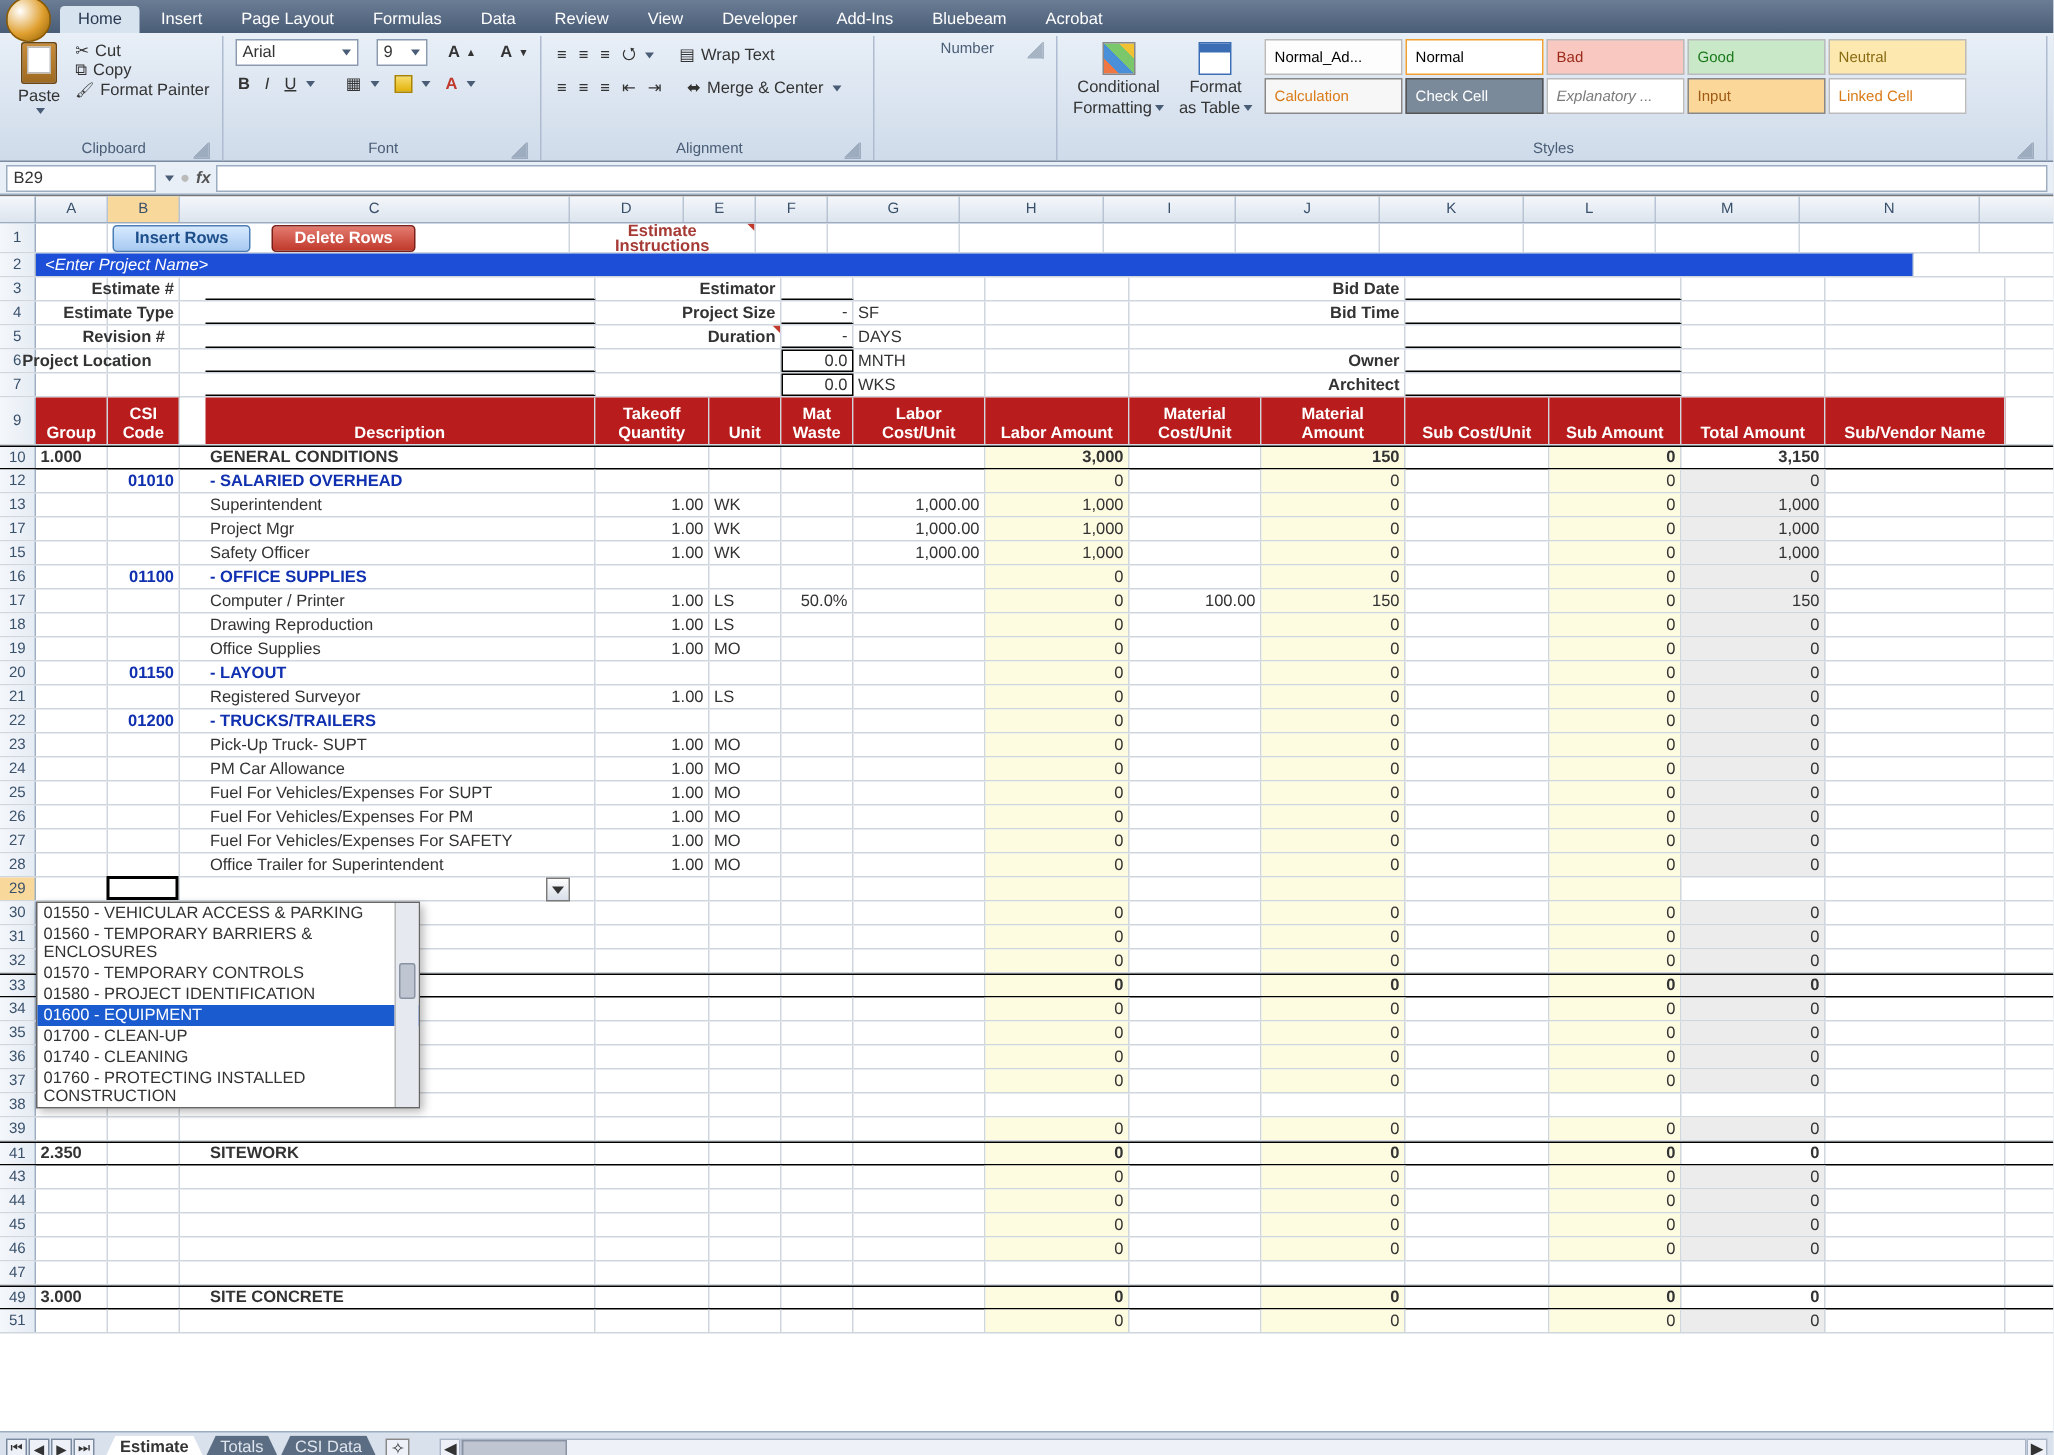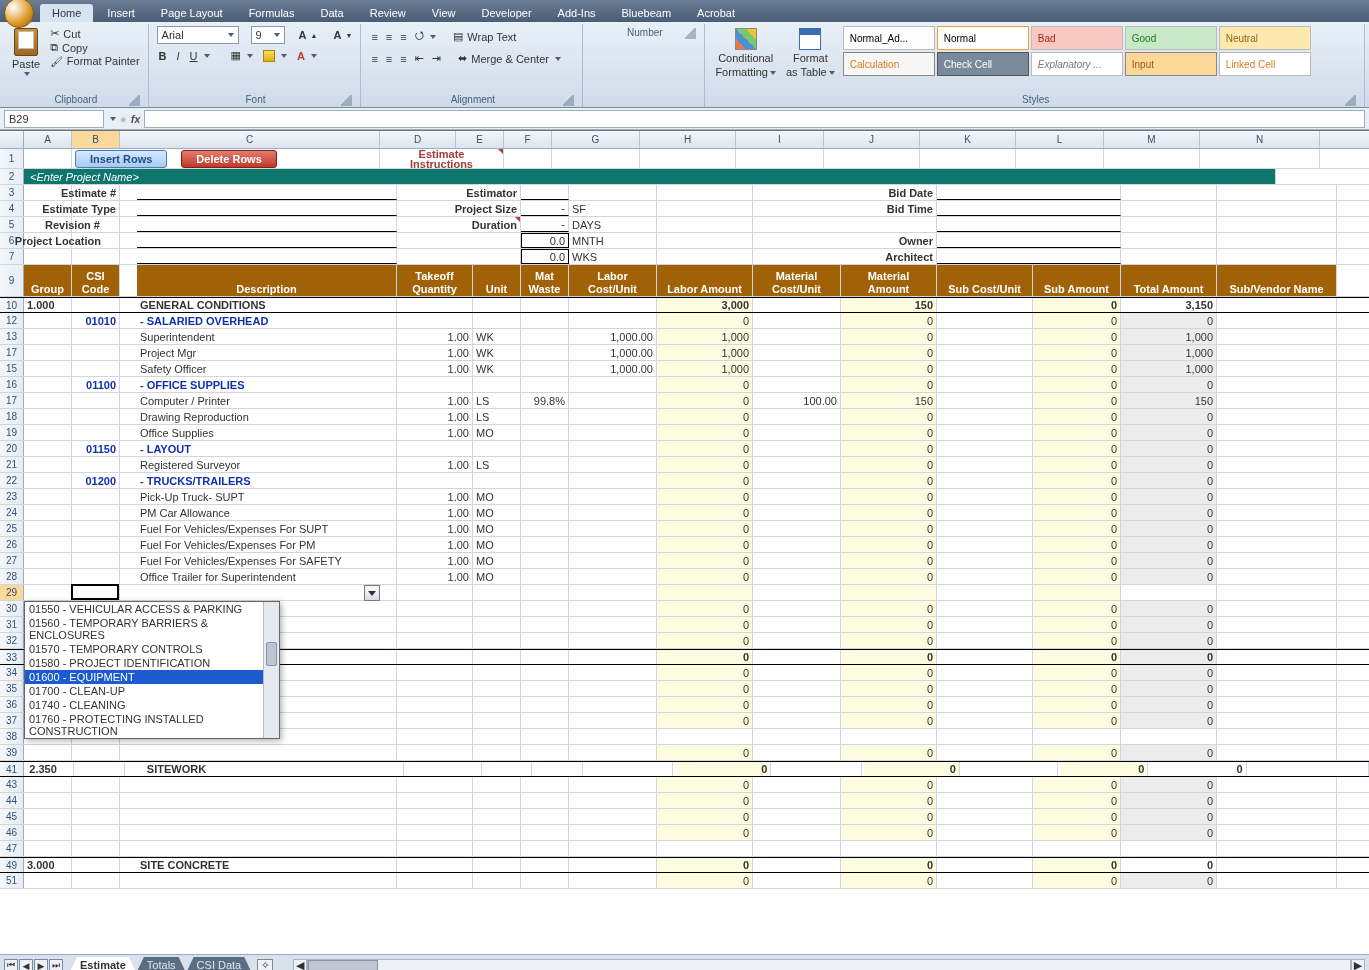--- a/index.html
+++ b/index.html
@@ -92,22 +92,22 @@
   .grid{position:relative;overflow:hidden;height:806px;}
   .row{display:flex;height:16px;border-bottom:1px solid #d0d6de;}
   .row.tall{height:20px;}
   .rn{width:24px;text-align:center;font-size:10px;color:#39506b;border-right:1px solid #9cadc2;background:linear-gradient(90deg,#f4f7fb,#e6ecf4);display:flex;align-items:center;justify-content:center;}
   .rn.sel{background:#f9d89b;}
   .cell{border-right:1px solid #d0d6de;padding:0 3px;display:flex;align-items:center;font-size:11px;overflow:hidden;white-space:nowrap;}
   .cA{width:48px;} .cB{width:48px;} .cC{width:260px;margin-left:17px;} .cD{width:76px;} .cE{width:48px;}
   .cF{width:48px;} .cG{width:88px;} .cH{width:96px;} .cI{width:88px;} .cJ{width:96px;}
   .cK{width:96px;} .cL{width:88px;} .cM{width:96px;} .cN{width:120px;}
   .num{justify-content:flex-end;}
-  .hdr-red{background:#a16207;color:#fff;font-weight:bold;}
-  .banner{background:#0f766e;color:#fff;font-style:italic;padding:0 6px;}
+  .hdr-red{background:#b91c1c;color:#fff;font-weight:bold;}
+  .banner{background:#1d4ed8;color:#fff;font-style:italic;padding:0 6px;}
   .btn-blue{background:linear-gradient(#d7e9ff,#a7c9f0);border:1px solid #4a7db5;border-radius:3px;color:#1d4e89;font-weight:bold;padding:2px 14px;display:inline-block;cursor:pointer;}
   .btn-red{background:linear-gradient(#e37b6f,#c0392b);border:1px solid #7a2019;border-radius:3px;color:#fff;font-weight:bold;padding:2px 14px;display:inline-block;cursor:pointer;}
   .ul{border-bottom:1px solid #000;}
   .bold{font-weight:bold;}
   .blue-bold{color:#1030b0;font-weight:bold;}
   .yel{background:#fdfbe0;}
   .gry{background:#ececec;}
   .tri{position:relative;}
   .tri::after{content:"";position:absolute;top:0;right:0;width:0;height:0;border-top:5px solid #c0392b;border-left:5px solid transparent;}
   
@@ -373,21 +373,21 @@
         <div class="cell cH "></div>
         <div class="cell" style="width: 184px; justify-content: flex-end; font-weight: bold;">Bid Time</div>
         <div class="cell cK ul" style="width: 184px;"></div>
         <div class="cell cM "></div>
         <div class="cell cN "></div>
       </div>
       <div class="row">
         <div class="rn">5</div>
         <div class="cell cA "></div>
         <div class="cell" style="width: 48px; justify-content: flex-end; font-weight: bold; overflow: visible;">
-          <span style="white-space: nowrap; position: relative; right: 16px;">Revision #</span>
+          <span style="white-space: nowrap; position: relative; right: 6px;">Revision #</span>
         </div>
         <div class="cell cC ul"></div>
         <div class="cell tri" style="width: 124px; justify-content: flex-end; font-weight: bold;">Duration</div>
         <div class="cell cF ul" style="justify-content: flex-end;">-</div>
         <div class="cell cG ">DAYS</div>
         <div class="cell cH "></div>
         <div class="cell" style="width: 184px; justify-content: flex-end; font-weight: bold;"></div>
         <div class="cell cK ul" style="width: 184px;"></div>
         <div class="cell cM "></div>
         <div class="cell cN "></div>
@@ -575,21 +575,21 @@
         <div class="cell cM num gry  ">0</div>
         <div class="cell cN "></div>
       </div>
       <div class="row">
         <div class="rn">17</div>
         <div class="cell cA "></div>
         <div class="cell cB "></div>
         <div class="cell cC ">Computer / Printer</div>
         <div class="cell cD num ">1.00</div>
         <div class="cell cE ">LS</div>
-        <div class="cell cF num ">99.8%</div>
+        <div class="cell cF num ">50.0%</div>
         <div class="cell cG num "></div>
         <div class="cell cH num yel  ">0</div>
         <div class="cell cI num ">100.00</div>
         <div class="cell cJ num yel  ">150</div>
         <div class="cell cK num "></div>
         <div class="cell cL num yel  ">0</div>
         <div class="cell cM num gry  ">150</div>
         <div class="cell cN "></div>
       </div>
       <div class="row">
@@ -959,21 +959,21 @@
         <div class="cell cF "></div>
         <div class="cell cG "></div>
         <div class="cell cH num yel  ">0</div>
         <div class="cell cI num "></div>
         <div class="cell cJ num yel  ">0</div>
         <div class="cell cK num "></div>
         <div class="cell cL num yel  ">0</div>
         <div class="cell cM num gry  ">0</div>
         <div class="cell cN "></div>
       </div>
-      <div class="row" style="border-top: 1.5px solid rgb(0, 0, 0); border-bottom: 1.5px solid rgb(0, 0, 0); justify-content: space-between;">
+      <div class="row" style="border-top: 1.5px solid rgb(0, 0, 0); border-bottom: 1.5px solid rgb(0, 0, 0);">
         <div class="rn">41</div>
         <div class="cell cA bold ">2.350</div>
         <div class="cell cB "></div>
         <div class="cell cC bold ">SITEWORK</div>
         <div class="cell cD "></div>
         <div class="cell cE "></div>
         <div class="cell cF "></div>
         <div class="cell cG "></div>
         <div class="cell cH num yel bold ">0</div>
         <div class="cell cI num "></div>

